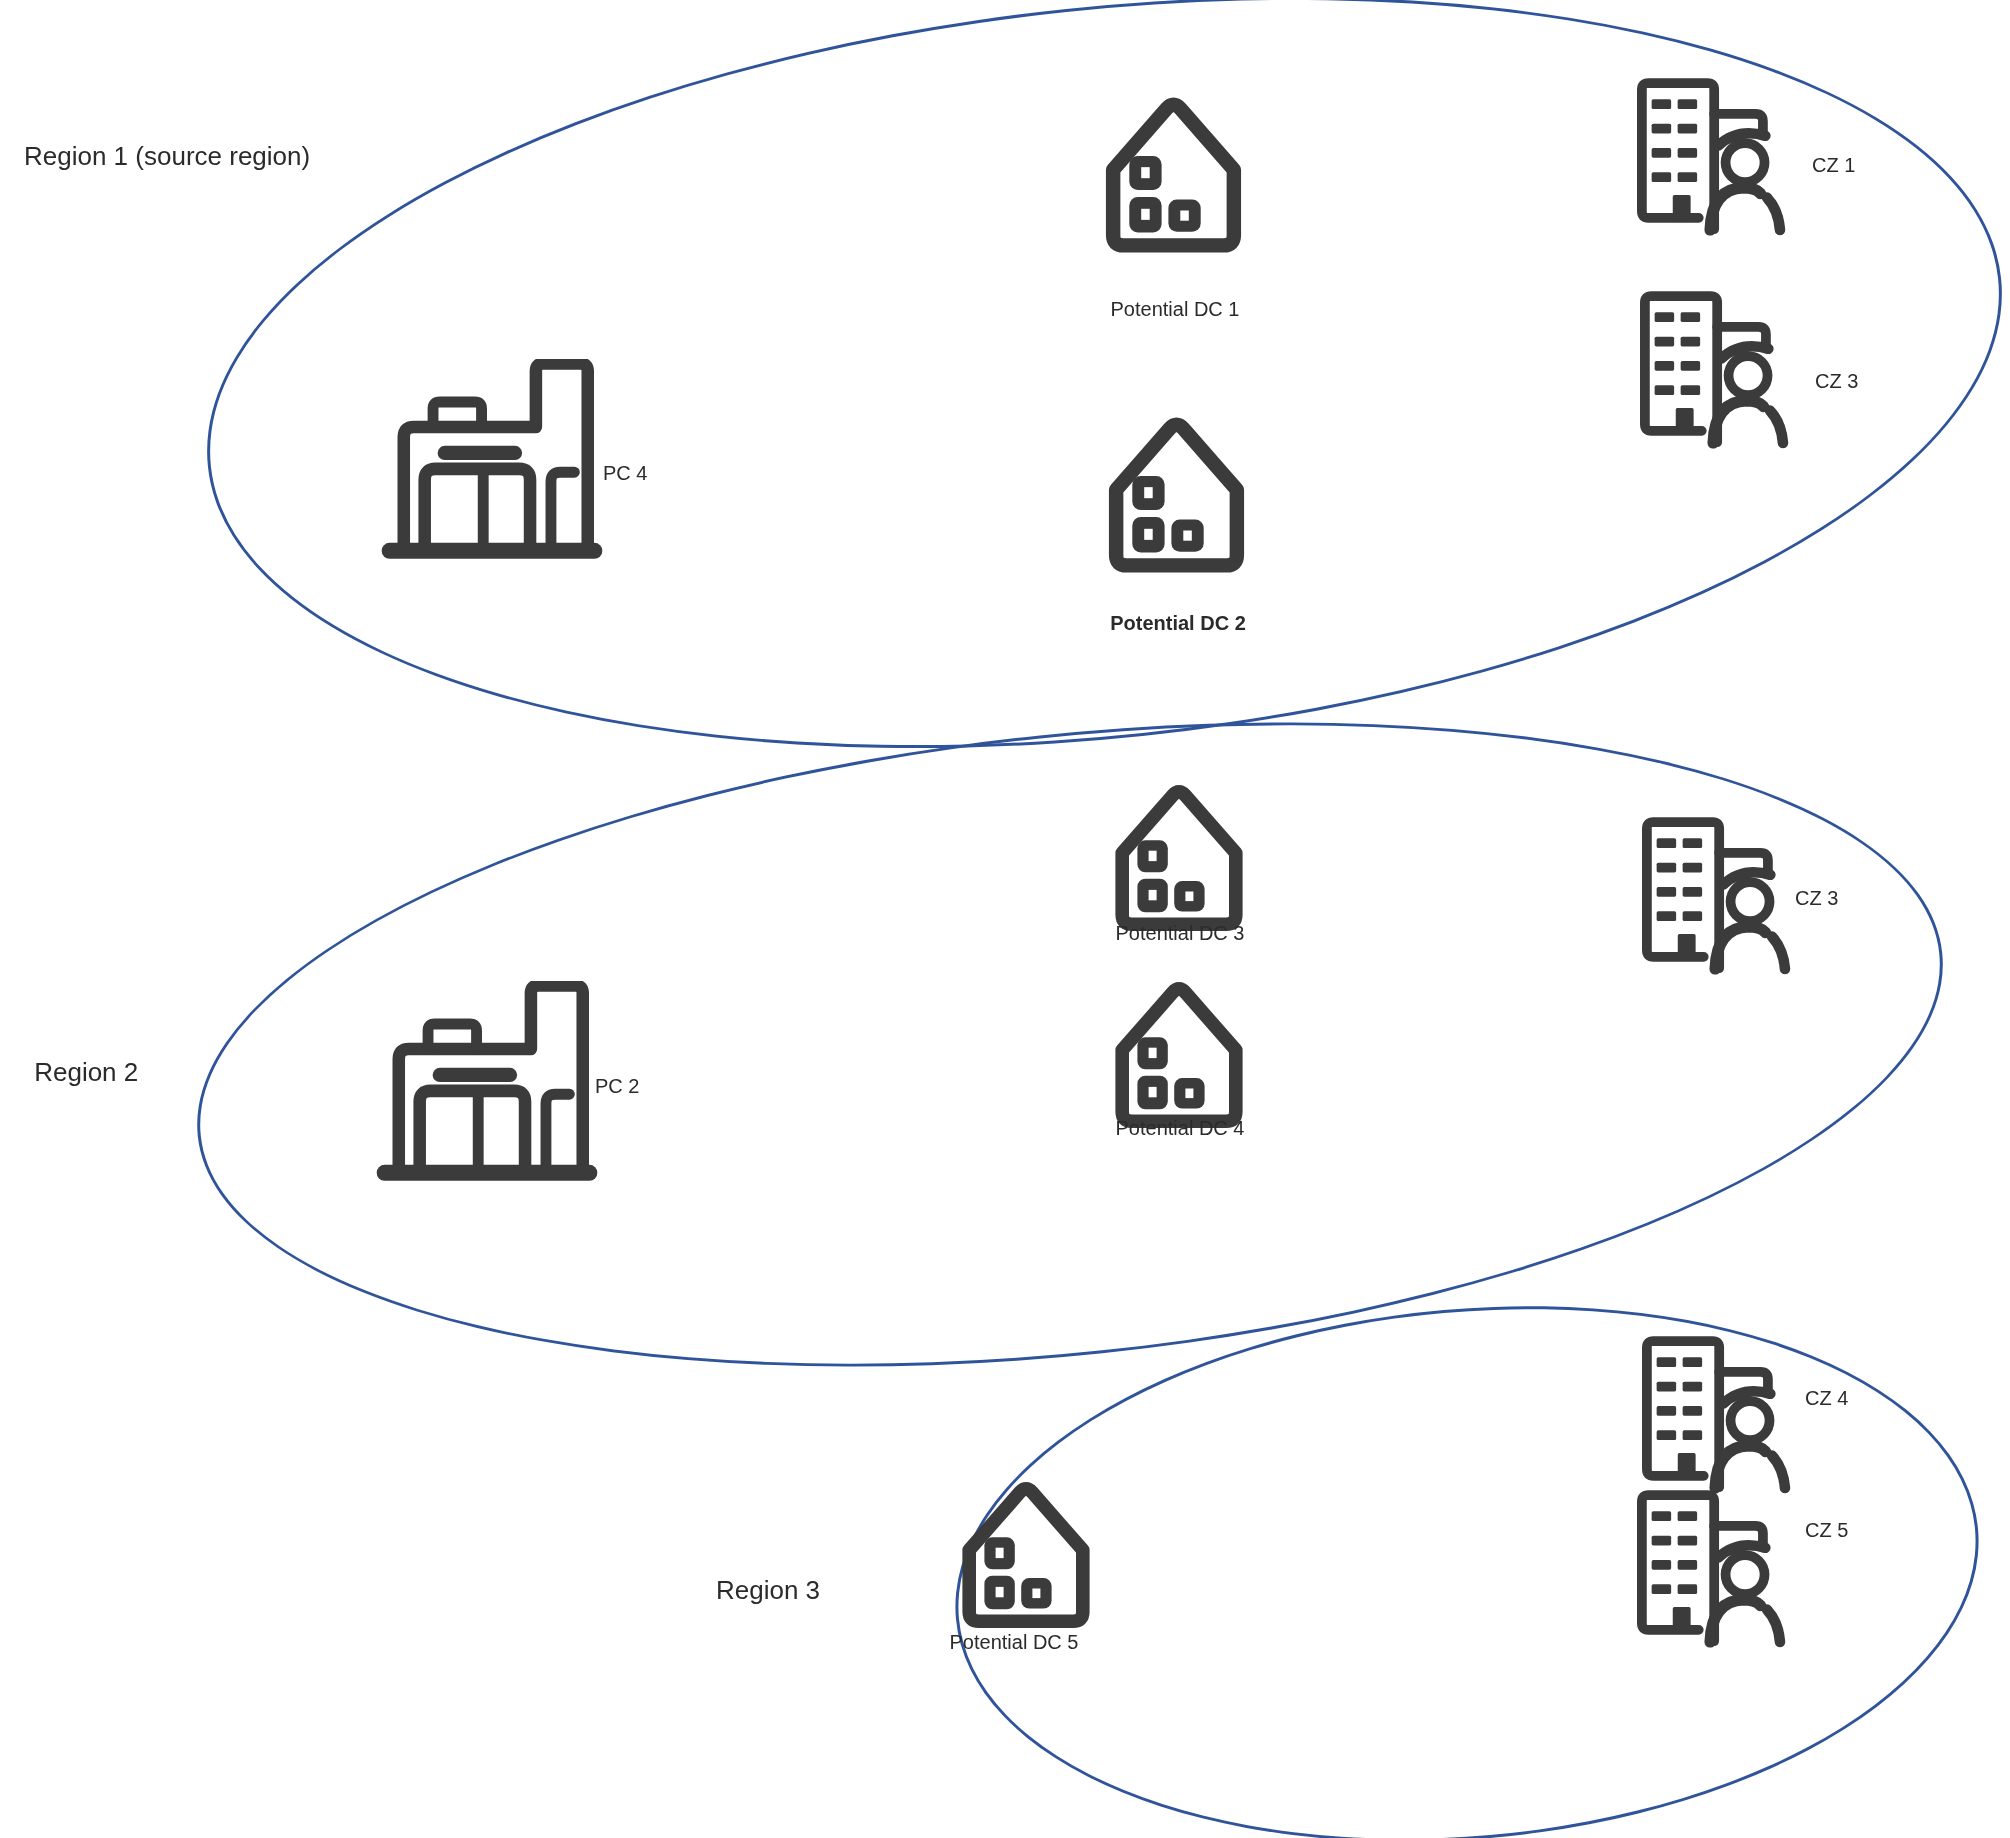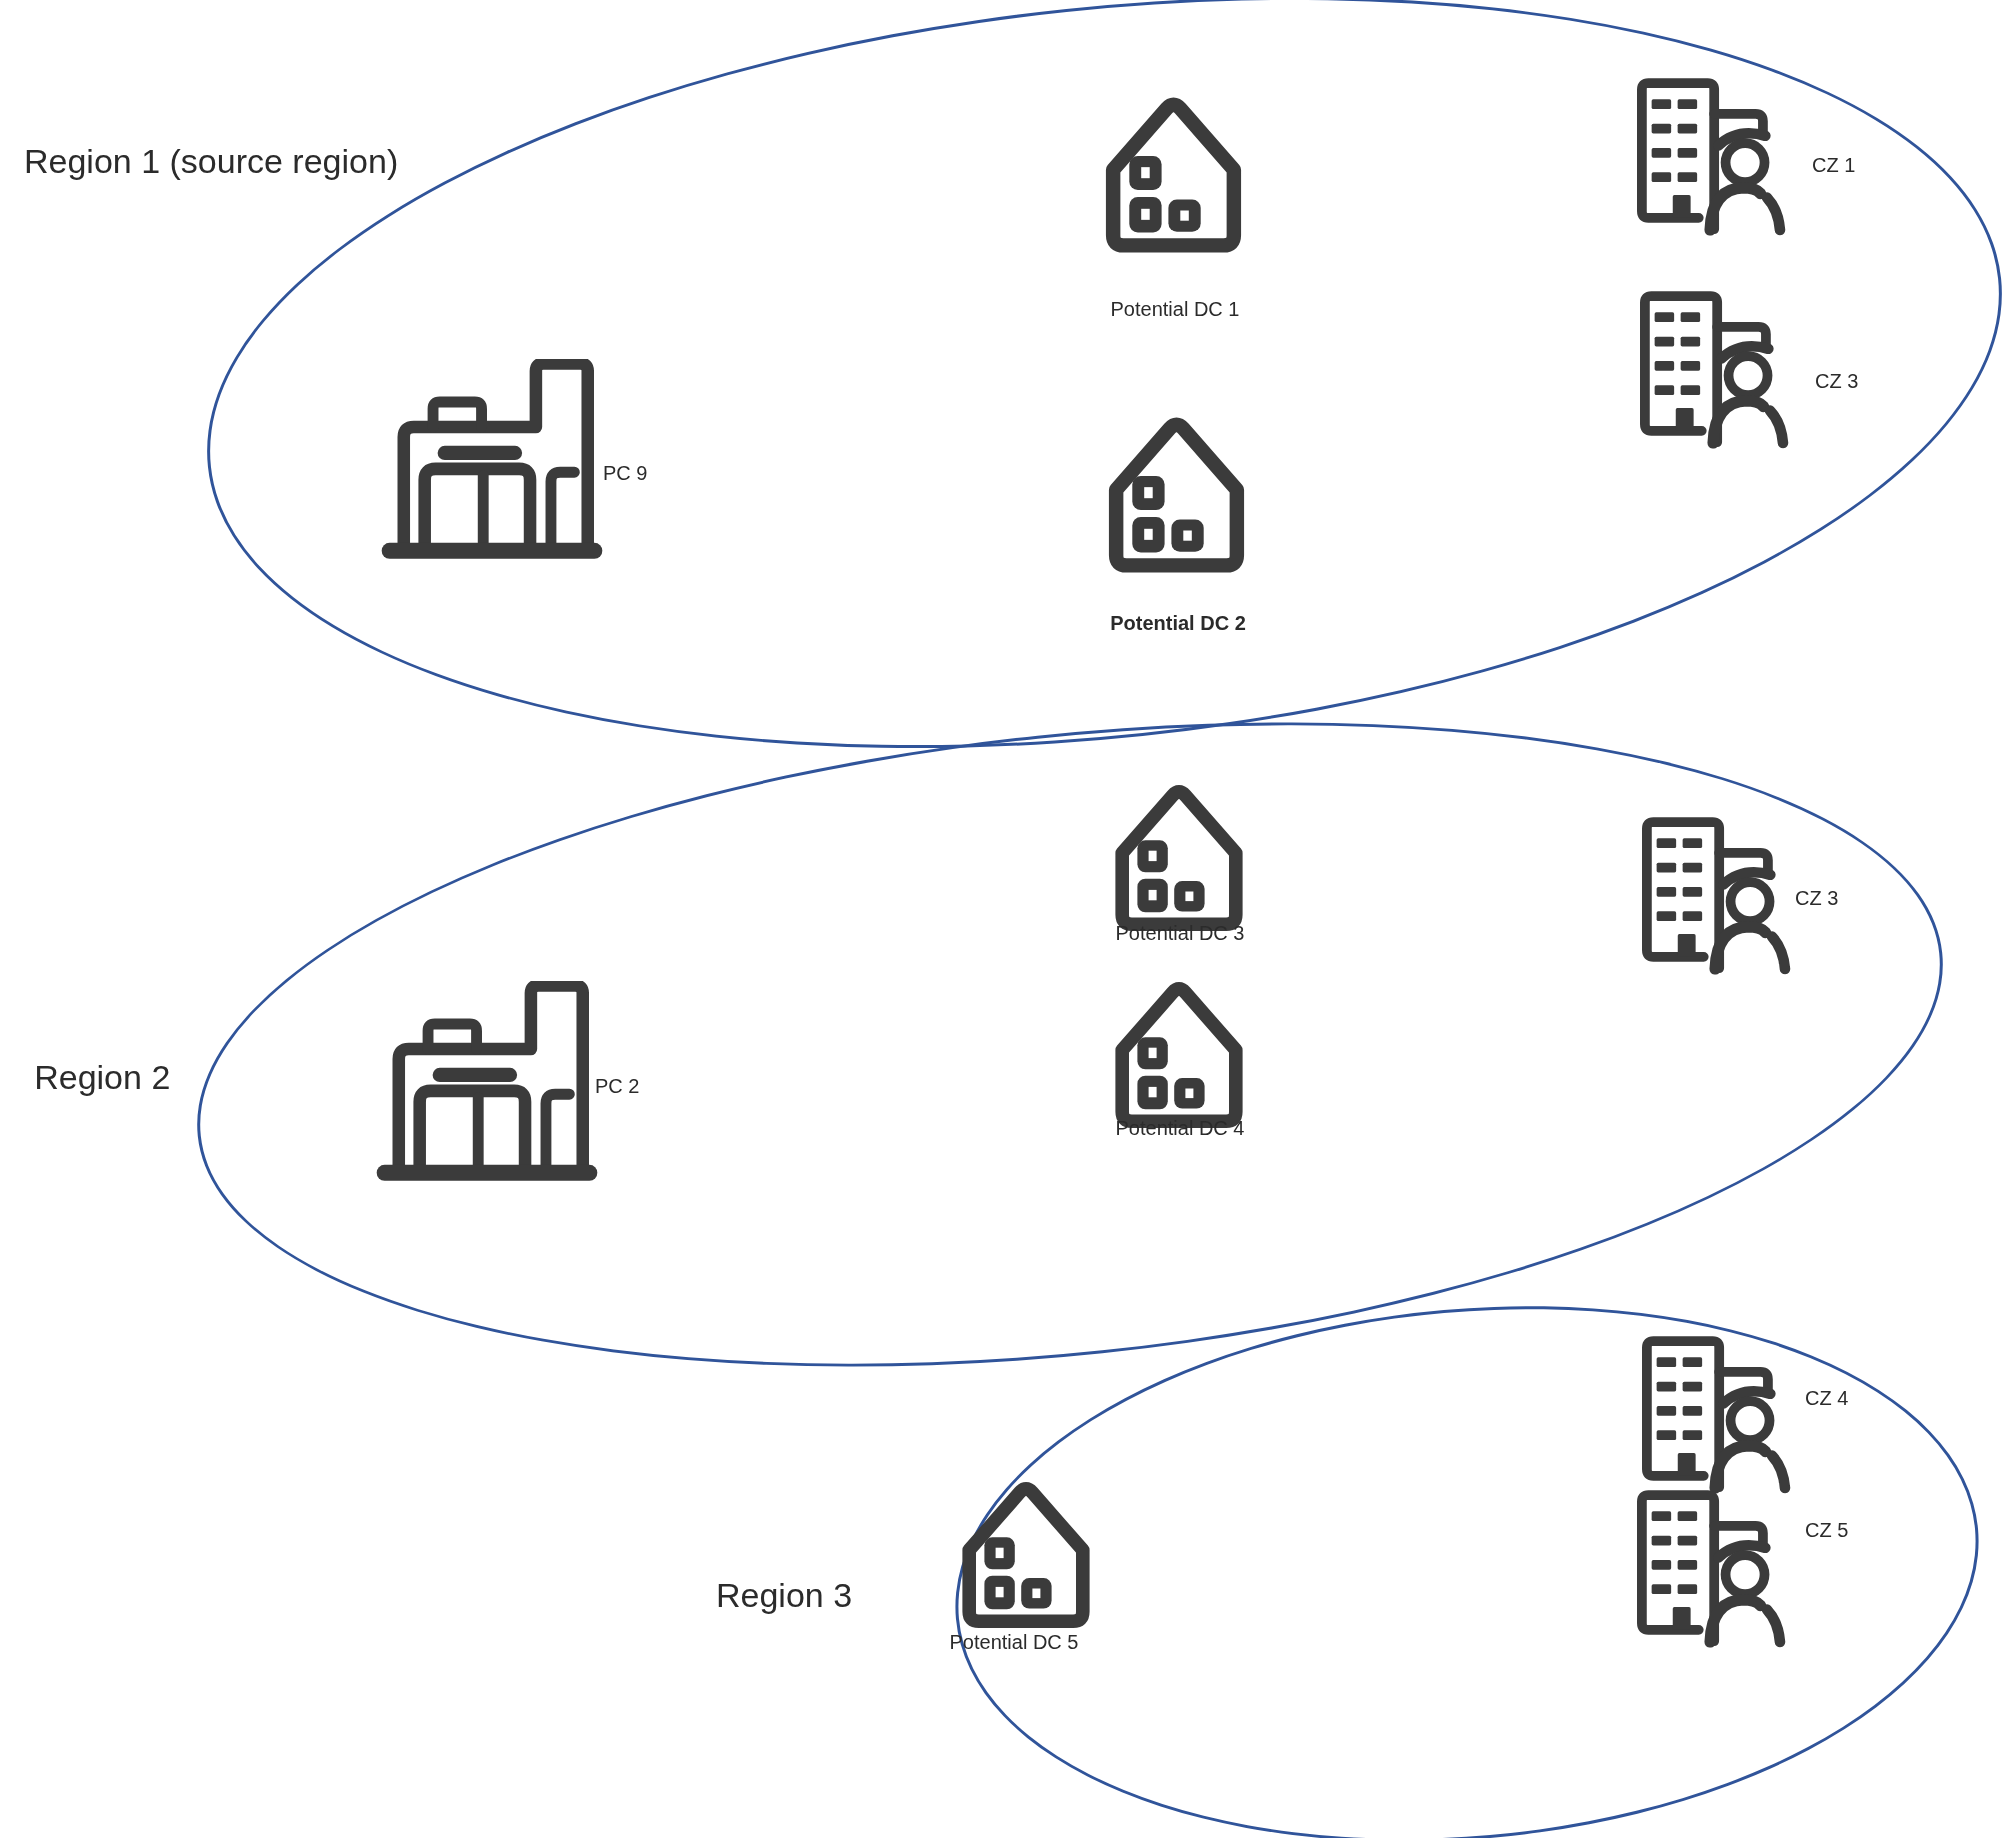--- a/index.html
+++ b/index.html
@@ -18,21 +18,21 @@
     border:3.4px solid #30549A;
     border-radius:50%;
     background:transparent;
   }
   .lbl{
     position:absolute;
     color:#2B2B2B;
     white-space:nowrap;
     line-height:1.15;
   }
-  .region-lbl{font-size:34px;}
+  .region-lbl{font-size:26px;}
   .item-lbl{font-size:20px;}
   .centered{transform:translateX(-50%);}
   .icon{position:absolute;color:#3B3B3B;}
 </style>
 </head>
 <body>
 
 <div id="canvas">
 
   <svg class="defs" aria-hidden="true">
@@ -89,21 +89,21 @@
   <div class="ellipse" style="left:193px;top:734px;width:1748px;height:615px;transform:rotate(-6deg);"></div>
   <div class="ellipse" style="left:954px;top:1309px;width:1020px;height:524px;transform:rotate(-5deg);"></div>
 
   <div class="lbl region-lbl" style="left:24px;top:142px;">Region 1 (source region)</div>
   <div class="lbl region-lbl" style="left:10.2px;top:1058px;margin-left:24px;">Region 2</div>
   <div class="lbl region-lbl" style="left:716px;top:1576px;">Region 3</div>
 
   <svg class="icon" style="left:381px;top:359px;width:222px;height:203px;" viewBox="0 0 262 240" width="222" height="203">
       <use href="#sym-factory"></use>
     </svg>
-  <div class="lbl item-lbl" style="left:603px;top:462px;">PC 9</div>
+  <div class="lbl item-lbl" style="left:603px;top:462px;">PC 4</div>
 
   <svg class="icon" style="left:1097px;top:83px;width:153px;height:170px;" viewBox="0 0 180 200" width="153" height="170">
       <use href="#sym-house"></use>
     </svg>
   <div class="lbl item-lbl centered" style="left:1175px;top:298px;">Potential DC 1</div>
 
   <svg class="icon" style="left:1100px;top:403px;width:153px;height:170px;" viewBox="0 0 180 200" width="153" height="170">
       <use href="#sym-house"></use>
     </svg>
   <div class="lbl item-lbl centered" style="left:1178px;top:612px;font-weight:bold;">Potential DC 2</div>

